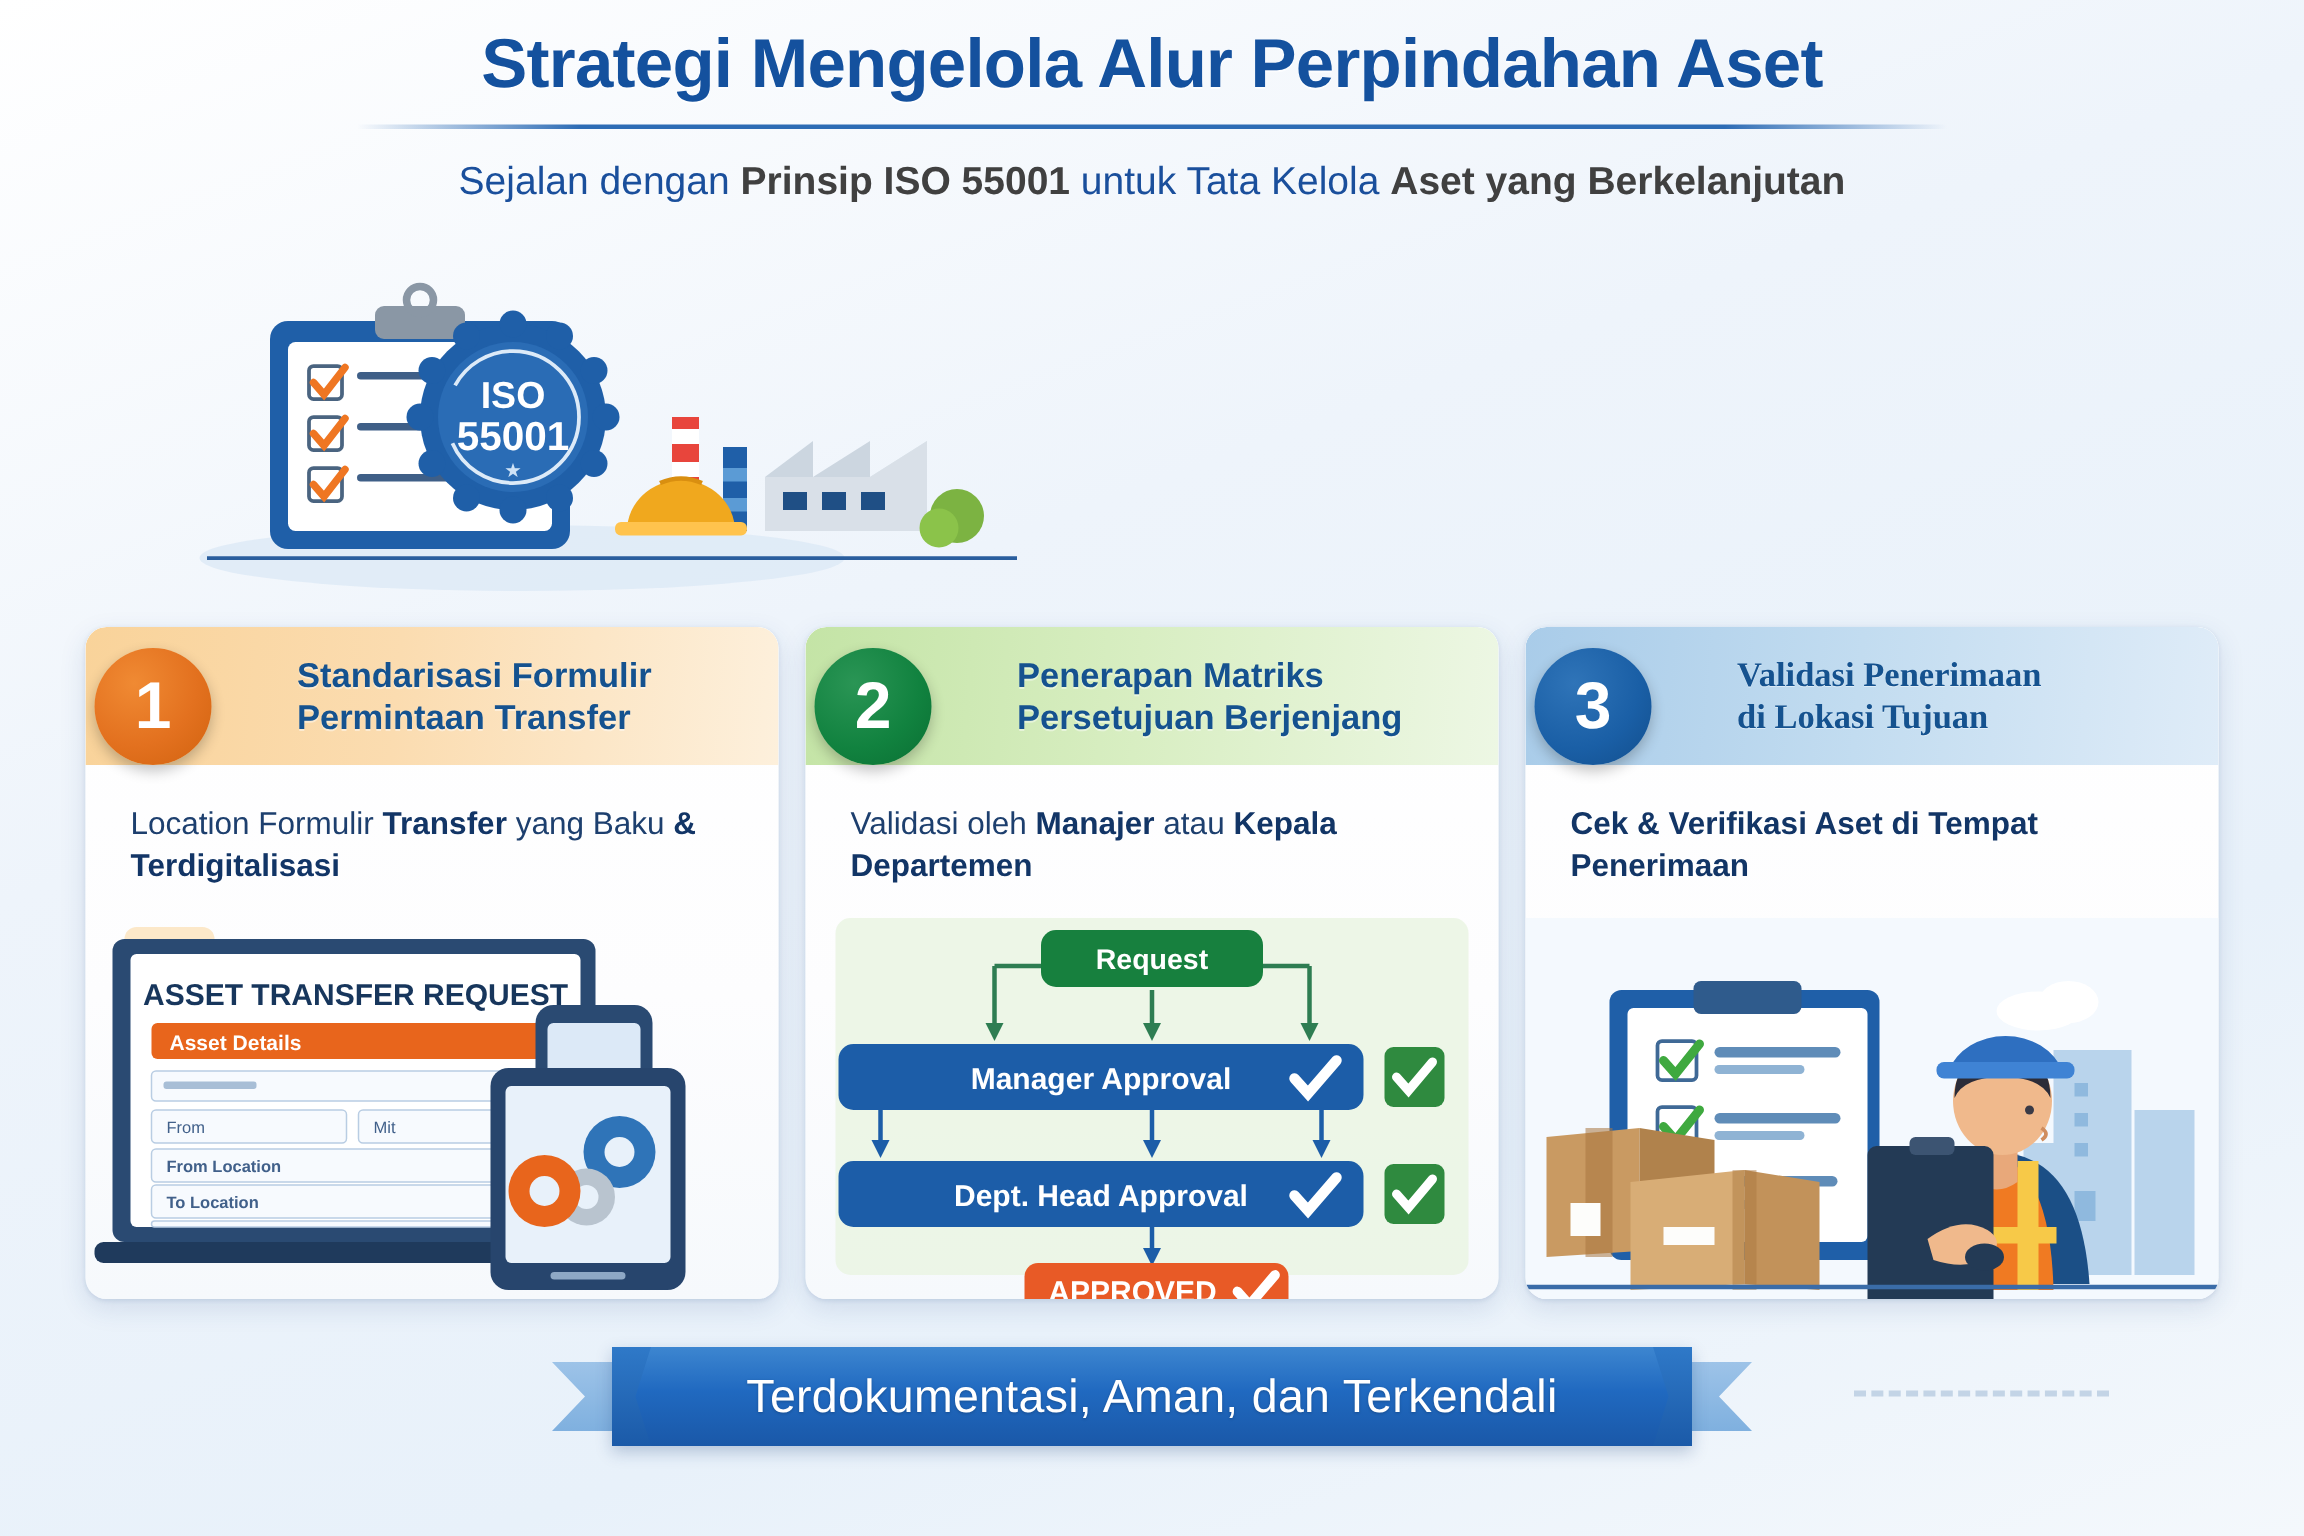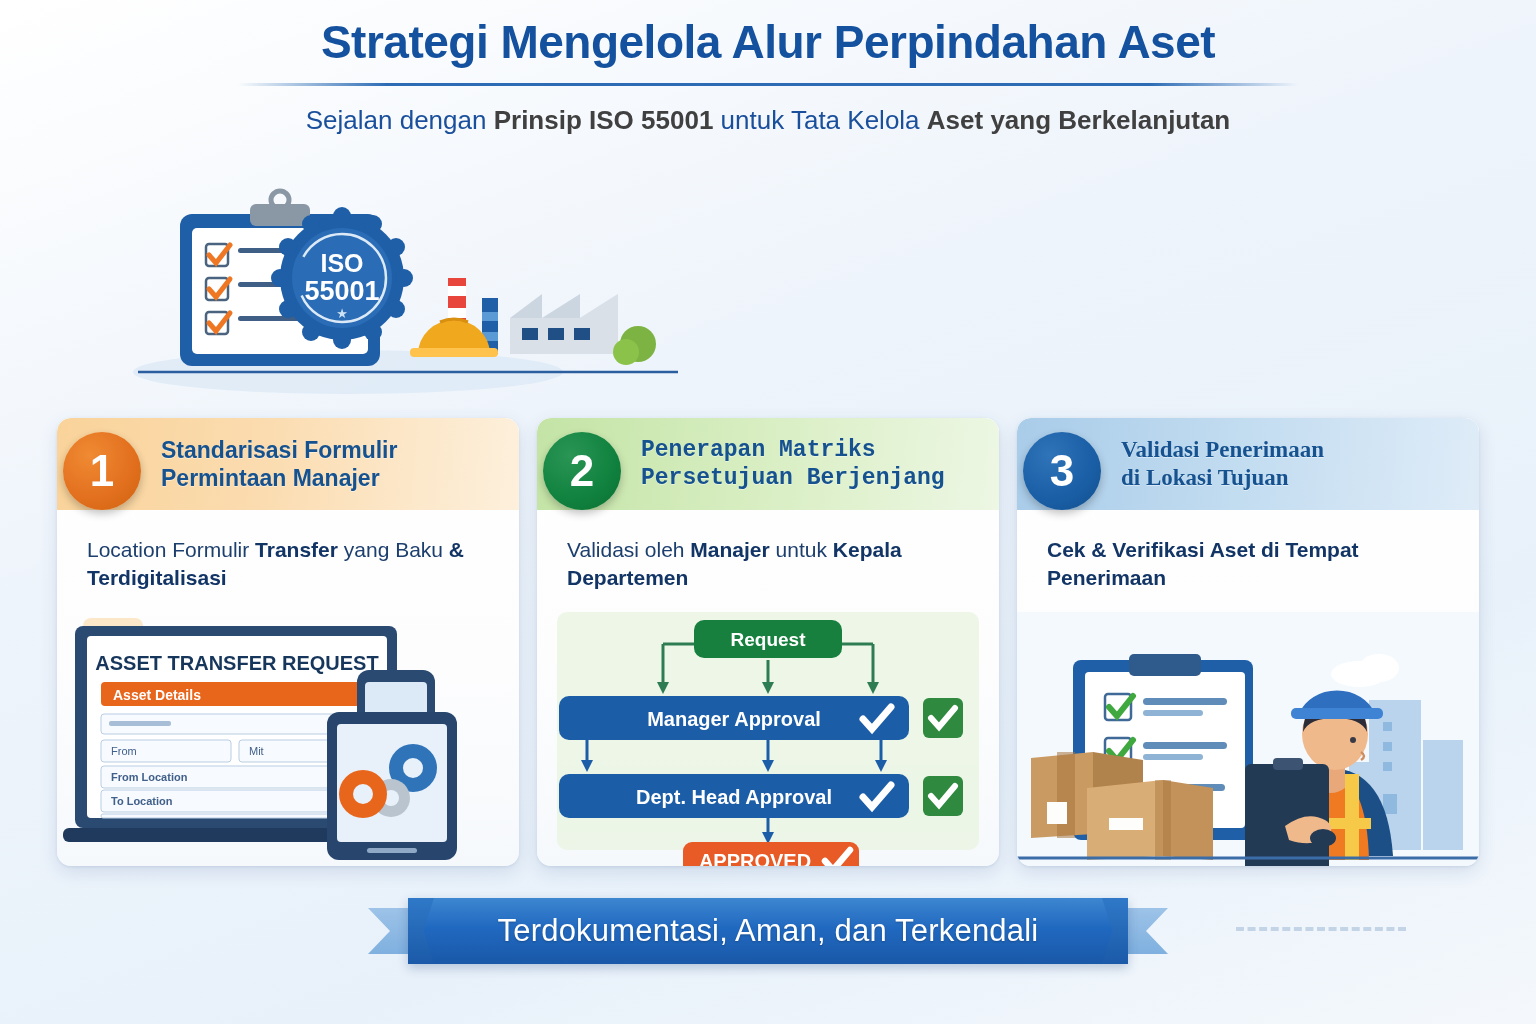--- a/index.html
+++ b/index.html
@@ -43,23 +43,24 @@
     position: relative; overflow: hidden;
   }
   .card-head {
     height: 92px; padding: 0 18px 0 104px;
     display: flex; flex-direction: column; justify-content: center;
     border-radius: 14px 14px 0 0;
   }
   .card-head .hl {
     font-size: 23px; font-weight: bold; color: #15528f; line-height: 1.22;
     text-shadow: 0 1px 0 rgba(255,255,255,.45);
+    margin-left: 37px;
   }
   .c1 .card-head { background: linear-gradient(95deg, #f9d39a 0%, #fbdcb0 45%, #fdf0dc 100%); }
-  .c2 .card-head { background: linear-gradient(95deg, #c4e4a6 0%, #d8eec2 48%, #edf7e4 100%); font-family: Liberation Mono, monospace; }
+  .c2 .card-head { background: linear-gradient(95deg, #c4e4a6 0%, #d8eec2 48%, #edf7e4 100%); }
   .c3 .card-head { background: linear-gradient(95deg, #a9cce9 0%, #c2dcf0 48%, #dfecf8 100%); font-family: Liberation Serif, serif; }
 
   .num-circle {
     position: absolute; left: 6px; top: 14px;
     width: 78px; height: 78px; border-radius: 50%;
     display: flex; align-items: center; justify-content: center;
     font-size: 44px; font-weight: bold; color: #ffffff;
     box-shadow: 0 4px 9px rgba(0,0,0,.24);
     z-index: 3;
   }
@@ -188,21 +189,21 @@
     </g>
   </svg>
 </div>
 
 <div class="cards">
 
   <div class="card c1">
     <div class="num-circle">1</div>
     <div class="card-head">
       <div class="hl">Standarisasi Formulir</div>
-      <div class="hl">Permintaan Manajer</div>
+      <div class="hl">Permintaan Transfer</div>
     </div>
     <div class="card-desc" id="desc-0"><span>Location Formulir </span><b>Transfer</b><span> yang Baku </span><b>&amp; Terdigitalisasi</b></div>
     <div class="card-art">
       <svg width="462" height="254" viewBox="0 0 462 254">
         <rect x="26" y="6" width="60" height="214" rx="8" fill="#fbe2bb" opacity=".8"></rect>
 
         <g>
           <rect x="18" y="14" width="322" height="202" rx="8" fill="#2a4a72"></rect>
           <rect x="30" y="24" width="300" height="182" rx="4" fill="#ffffff"></rect>
           <rect x="6" y="216" width="348" height="14" rx="6" fill="#1f3a5c"></rect>
@@ -243,21 +244,21 @@
       </svg>
     </div>
   </div>
 
   <div class="card c2">
     <div class="num-circle">2</div>
     <div class="card-head">
       <div class="hl">Penerapan Matriks</div>
       <div class="hl">Persetujuan Berjenjang</div>
     </div>
-    <div class="card-desc" id="desc-1"><span>Validasi oleh </span><b>Manajer</b><span> untuk </span><b>Kepala Departemen</b></div>
+    <div class="card-desc" id="desc-1"><span>Validasi oleh </span><b>Manajer</b><span> atau </span><b>Kepala Departemen</b></div>
     <div class="card-art">
       <svg width="462" height="254" viewBox="0 0 462 254">
         <rect x="20" y="0" width="422" height="238" rx="10" fill="#eaf4e3" opacity=".85"></rect>
 
         <g stroke="#2e7d52" stroke-width="3" fill="none">
           <path d="M231 48 L231 72"></path>
             <path d="M126 32 L126 72"></path>
             <path d="M336 32 L336 72"></path>
           <path d="M126 32 L336 32"></path>
         </g>

